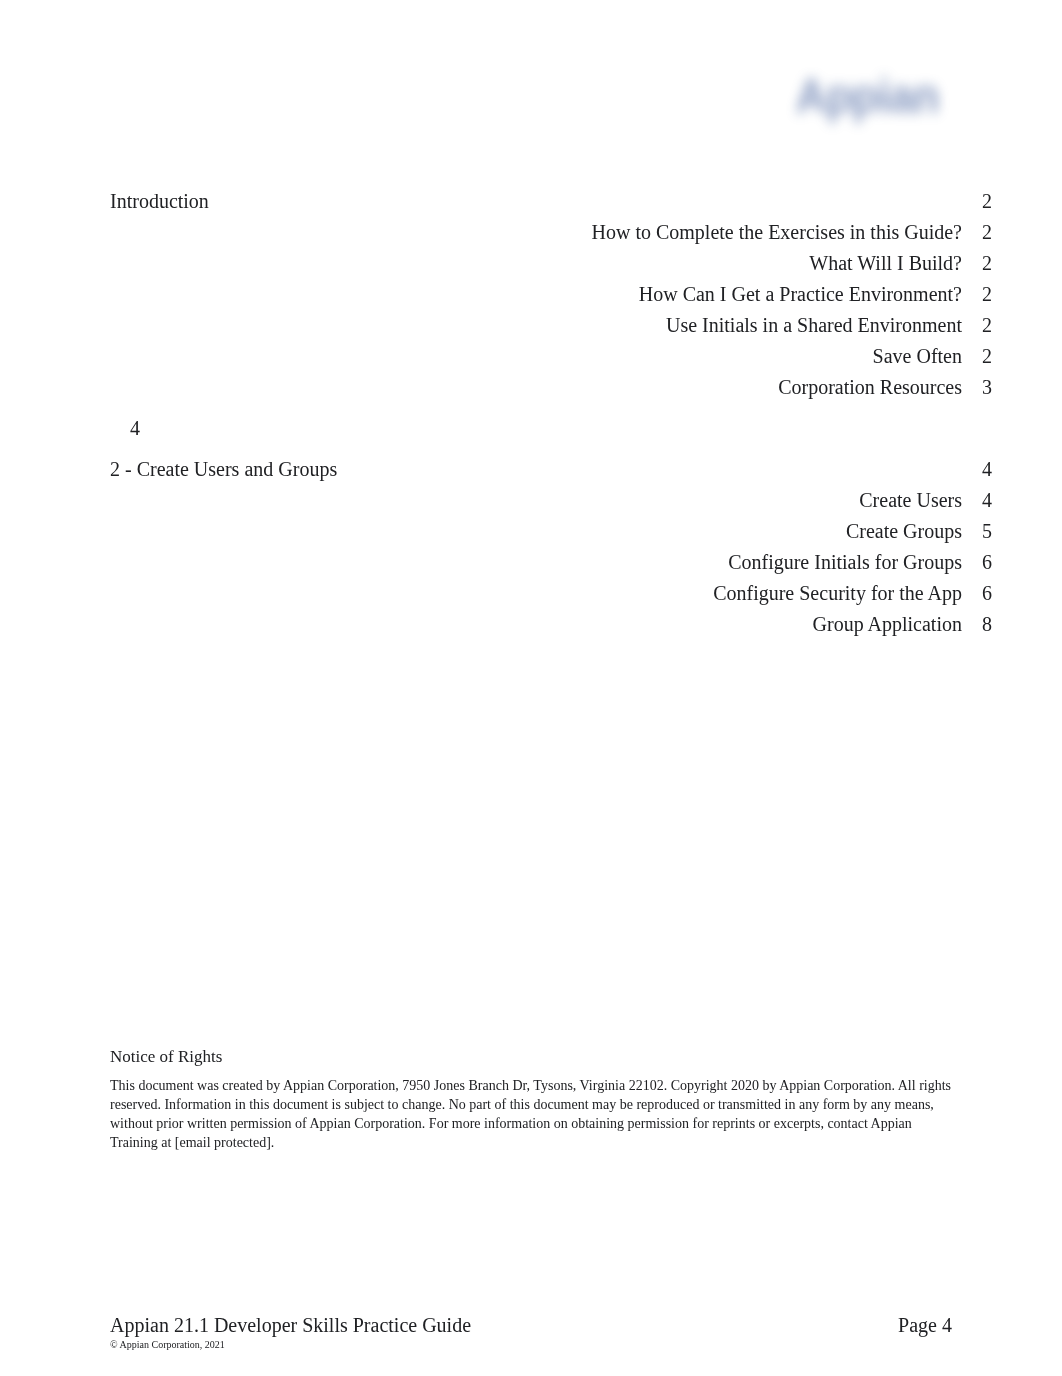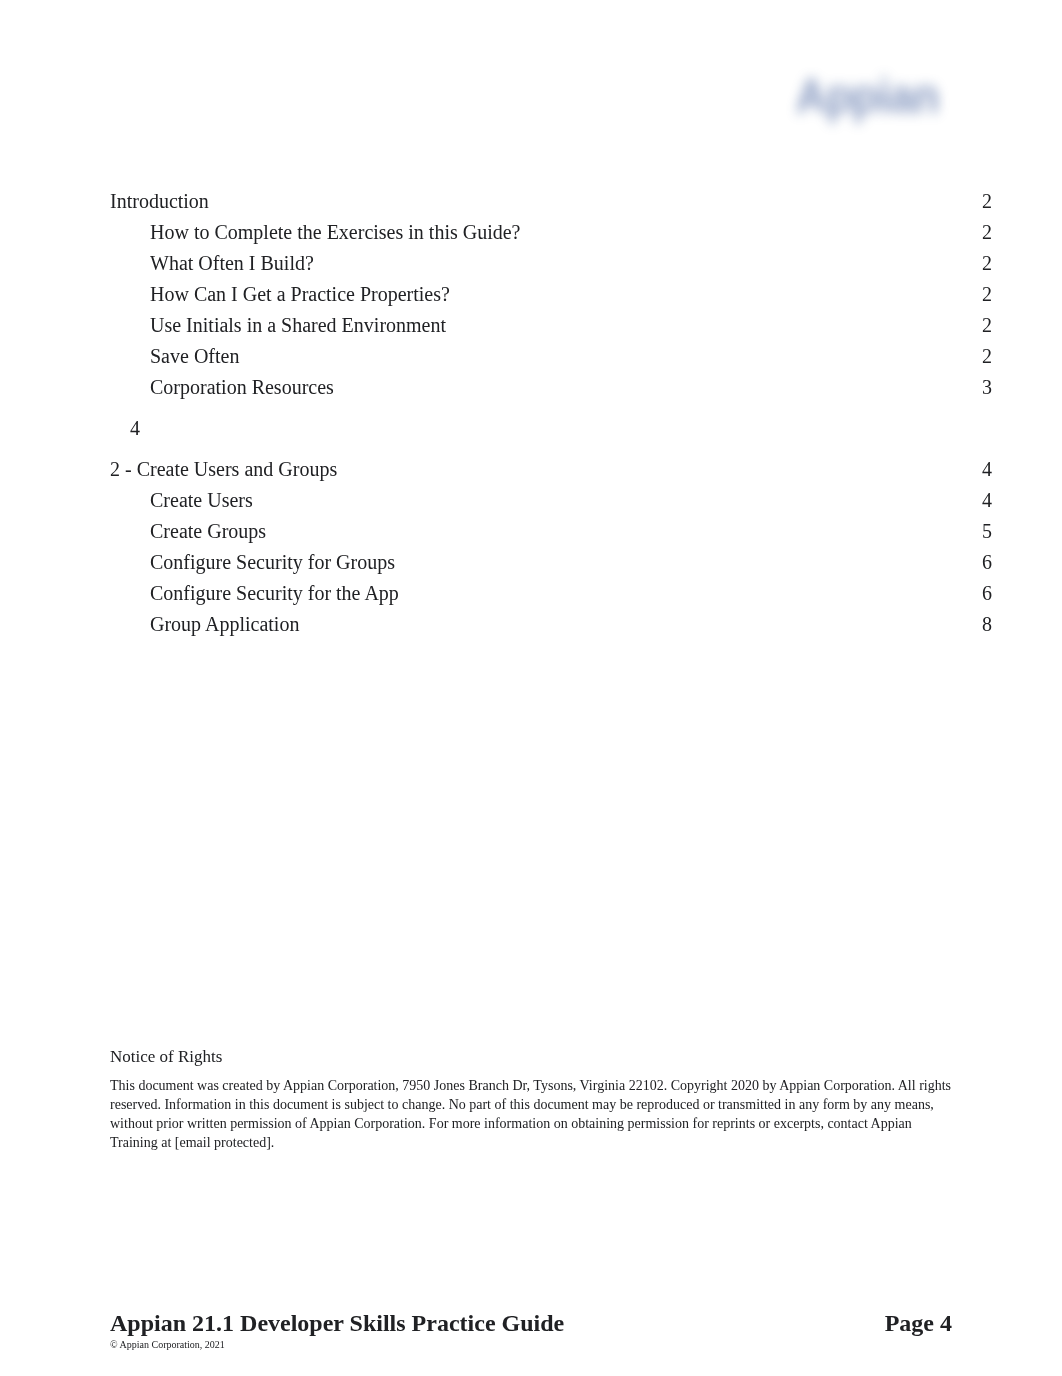--- a/index.html
+++ b/index.html
@@ -42,21 +42,21 @@
     font-size: 20px;
     line-height: 1.55;
   }
   .toc-section { margin-bottom: 10px; }
   .toc-row {
     display: flex;
     justify-content: space-between;
     align-items: baseline;
   }
   .toc-row.level-0 { padding-left: 0; }
-  .toc-row.level-1 { padding-left: 40px; }
+  .toc-row.level-1 { padding-left: 40px; justify-content: flex-end; }
   .toc-title { white-space: nowrap; }
   .toc-page {
     width: 30px;
     text-align: right;
     font-size: 20px;
   }
   .notice {
     position: absolute;
     left: 110px;
     right: 110px;
@@ -68,22 +68,21 @@
   .notice-body { font-size: 14px; }
   .footer {
     position: absolute;
     left: 110px;
     right: 110px;
     bottom: 62px;
   }
   .footer-top {
     display: flex;
     justify-content: space-between;
-    font-size: 24px;
-    font-weight: bold;
+    font-size: 20px;
   }
   .footer-copy {
     font-size: 10px;
     margin-top: 2px;
   }
 </style>
 </head>
 <body>
 
 <div class="page">
@@ -97,25 +96,25 @@
     <div class="toc-section">
       <div class="toc-row level-0">
         <span class="toc-title">Introduction</span>
         <span class="toc-page">2</span>
       </div>
       <div class="toc-row level-1">
         <span class="toc-title">How to Complete the Exercises in this Guide?</span>
         <span class="toc-page">2</span>
       </div>
       <div class="toc-row level-1">
-        <span class="toc-title">What Often I Build?</span>
+        <span class="toc-title">What Will I Build?</span>
         <span class="toc-page">2</span>
       </div>
       <div class="toc-row level-1">
-        <span class="toc-title">How Can I Get a Practice Properties?</span>
+        <span class="toc-title">How Can I Get a Practice Environment?</span>
         <span class="toc-page">2</span>
       </div>
       <div class="toc-row level-1">
         <span class="toc-title">Use Initials in a Shared Environment</span>
         <span class="toc-page">2</span>
       </div>
       <div class="toc-row level-1">
         <span class="toc-title">Save Often</span>
         <span class="toc-page">2</span>
       </div>
@@ -138,21 +137,21 @@
       </div>
       <div class="toc-row level-1">
         <span class="toc-title">Create Users</span>
         <span class="toc-page">4</span>
       </div>
       <div class="toc-row level-1">
         <span class="toc-title">Create Groups</span>
         <span class="toc-page">5</span>
       </div>
       <div class="toc-row level-1">
-        <span class="toc-title">Configure Security for Groups</span>
+        <span class="toc-title">Configure Initials for Groups</span>
         <span class="toc-page">6</span>
       </div>
       <div class="toc-row level-1">
         <span class="toc-title">Configure Security for the App</span>
         <span class="toc-page">6</span>
       </div>
       <div class="toc-row level-1">
         <span class="toc-title">Group Application</span>
         <span class="toc-page">8</span>
       </div>

